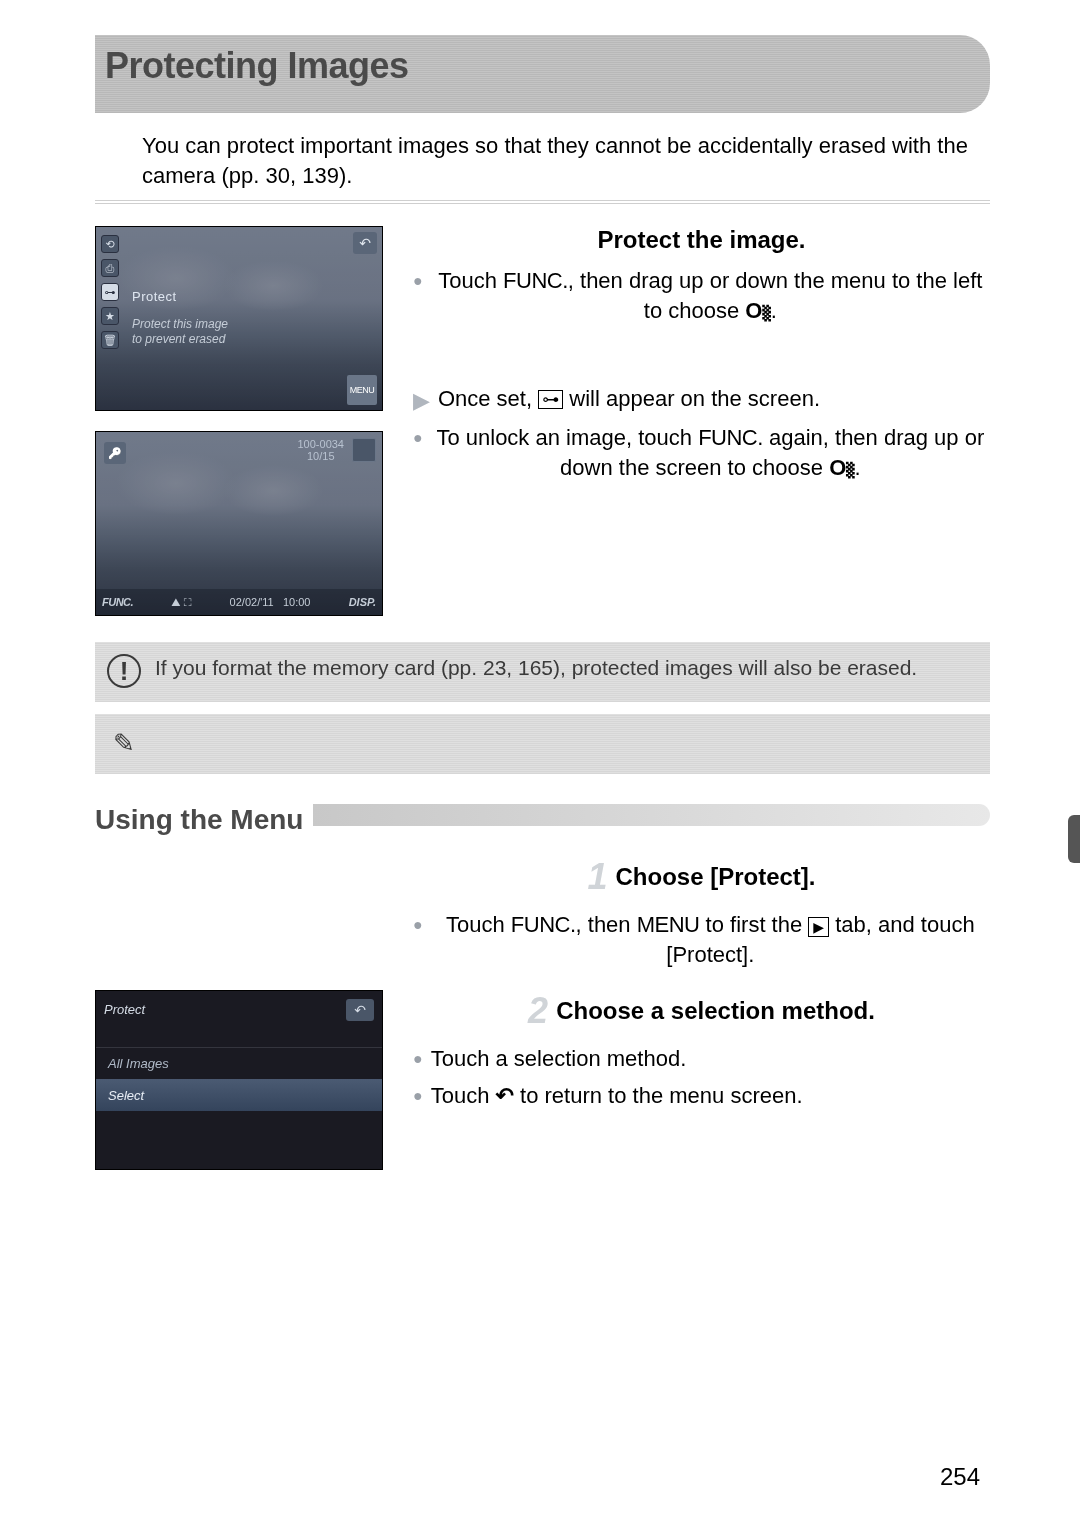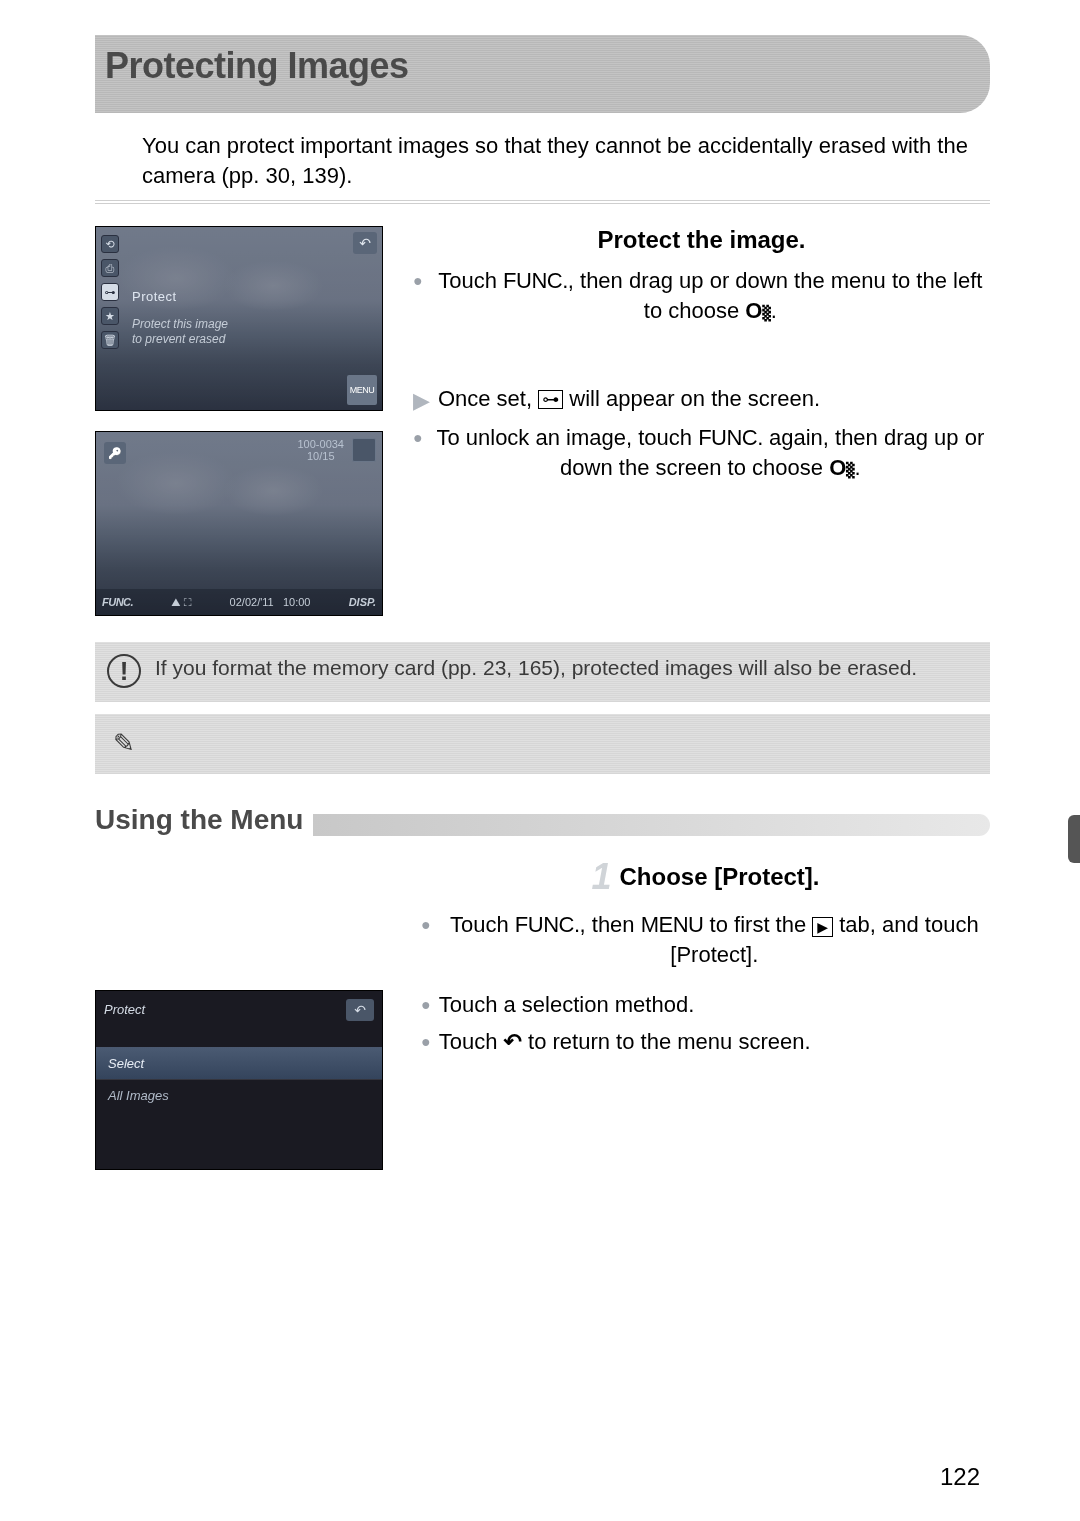--- a/index.html
+++ b/index.html
@@ -140,32 +140,32 @@
   .c-icn {
     width: 34px; height: 34px; flex-shrink: 0;
     display: flex; align-items: center; justify-content: center;
     font-size: 26px;
   }
   .c-circle {
     border: 2.5px solid #3a3a3a; border-radius: 50%;
     font-weight: bold;
   }
   .section-header {
-    display: flex; align-items: flex-end; margin-top: 30px; margin-bottom: 20px;
+    display: flex; align-items: flex-start; margin-top: 30px; margin-bottom: 20px;
   }
   .section-header h2 {
     font-size: 28px; font-weight: 900; color: #4a4a4a;
     flex-shrink: 0; padding-right: 10px;
   }
   .section-header-bar {
     flex: 1; height: 22px;
     background: linear-gradient(90deg, #c8c8c8, #e8e8e8);
     border-radius: 0 14px 14px 0;
   }
-  .step-row { display: flex; gap: 38px; margin-bottom: 12px; }
+  .step-row { display: flex; gap: 30px; margin-bottom: 12px; }
   .step-spacer { width: 288px; flex-shrink: 0; }
   .step-num {
     font-size: 36px; font-weight: 900; color: #d0d4d8;
     font-style: italic; margin-right: 8px;
     vertical-align: -4px;
   }
   .ss3 {
     width: 288px; height: 180px;
     background: #1a1a22;
     border: 1px solid #000;
@@ -300,31 +300,34 @@
   </div>
 </div>
 
 <div class="step-row">
   <div class="ss3">
     <div class="ss3-header">
       <span style="font-style:italic;">Protect</span>
       <span class="ss3-back">↶</span>
     </div>
     <div style="height:18px;"></div>
+    <div class="ss3-row">All Images</div>
     <div class="ss3-row sel">Select</div>
-    <div class="ss3-row">All Images</div>
   </div>
   <div class="instructions">
+    <div class="step-title">
+      <span class="step-num">2</span><span>Choose a selection method.</span>
+    </div>
     <div class="bullet">
       <span class="b-dot">●</span>
       <span>Touch a selection method.</span>
     </div>
     <div class="bullet">
       <span class="b-dot">●</span>
       <span>
         <span>Touch </span><span style="font-weight:bold;">↶</span><span> to return to the menu screen.</span>
       </span>
     </div>
   </div>
 </div>
 
-<div class="page-num">122</div>
+<div class="page-num">254</div>
 <div class="edge-tab"></div>
 
 </body></html>

